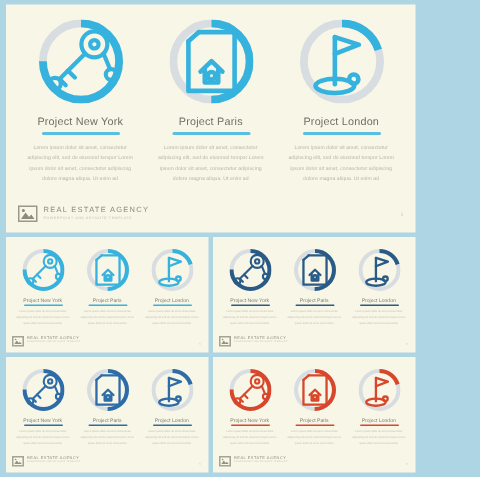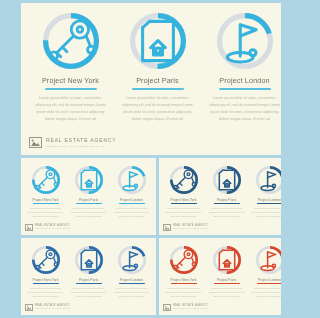--- a/index.html
+++ b/index.html
@@ -2,21 +2,21 @@
 <html><head>
 <meta charset="utf-8">
 <style>
   html,body{margin:0;padding:0;}
   body{
     width:281px;height:318px;overflow:hidden;
     background:#aed5e3;
     font-family:"Liberation Sans",sans-serif;
     -webkit-font-smoothing:antialiased;
   }
-  .deck{width:281px;height:318px;position:relative;display:flex;flex-direction:column;padding-left:17px;}
+  .deck{width:281px;height:318px;position:relative;display:flex;flex-direction:column;}
 
   
   .hero-wrap{padding:3px 4px 0 4px;box-sizing:border-box;}
   .slide{
     background:#f7f6e7;
     width:100%;height:152px;box-sizing:border-box;
     position:relative;overflow:hidden;
   }
   .cards{display:flex;padding:10px 6px 0 6px;box-sizing:border-box;}
   .card{flex:1;display:flex;flex-direction:column;align-items:center;}

